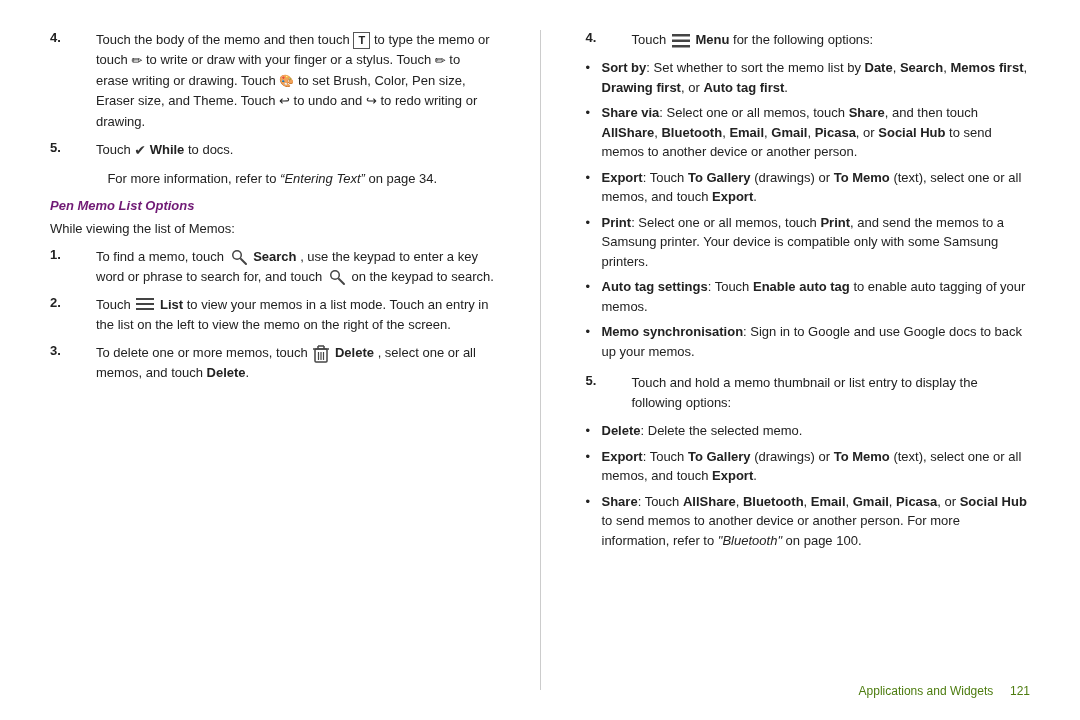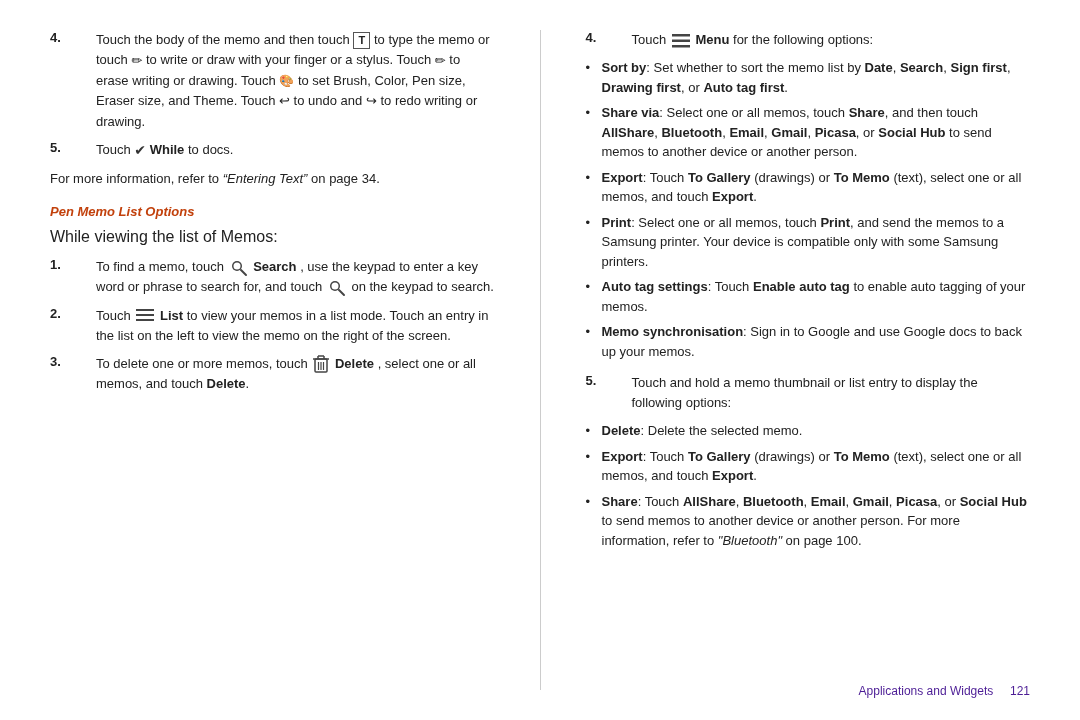--- a/index.html
+++ b/index.html
@@ -41,28 +41,28 @@
       font-size: 13px;
     }
     .item-content {
       flex: 1;
       line-height: 1.55;
       margin-left: 24px;
     }
     .section-heading {
       font-size: 13px;
       font-weight: bold;
-      color: #c2410c;
+      color: #701a75;
       font-style: italic;
       margin-bottom: 6px;
       margin-top: 4px;
     }
     .while-text {
       margin-bottom: 8px;
-      font-size: 16px;
+      font-size: 13px;
       line-height: 1.55;
     }
     b { font-weight: bold; }
     i { font-style: italic; }
     .bullet-list {
       list-style: none;
       padding: 0;
       margin: 0;
     }
     .bullet-list li {
@@ -107,21 +107,21 @@
       display: inline-block;
       vertical-align: middle;
       color: #333;
       font-size: 14px;
     }
     .footer {
       position: absolute;
       bottom: 22px;
       right: 50px;
       font-size: 12px;
-      color: #4c1d95;
+      color: #4d7c0f;
     }
     .divider-v {
       width: 1px;
       background: #ccc;
       margin: 0 5px;
     }
   </style>
 </head>
 <body>
 
@@ -150,21 +150,21 @@
 
     <div class="numbered-item">
       <span class="num">5.</span>
       <div class="item-content">
         <span>Touch </span>
         <span class="icon-check">✔</span>
         <span> </span><b>While</b><span> to docs.</span>
       </div>
     </div>
 
-    <div class="block" style="margin-bottom:10px; line-height:1.55;">
+    <div class="block" style="margin-bottom:4px; line-height:1.55;text-align:center;">
       <span>For more information, refer to </span><i>“Entering Text”</i><span> on page 34.</span>
     </div>
 
     <div class="section-heading">Pen Memo List Options</div>
 
     <div class="while-text">While viewing the list of Memos:</div>
 
     <div class="numbered-item">
       <span class="num">1.</span>
       <div class="item-content">
@@ -234,21 +234,21 @@
           <rect x="0" y="11" width="18" height="2.5" fill="#444"></rect>
         </svg>
         <b>Menu</b>
         <span> for the following options:</span>
       </div>
     </div>
 
     <ul class="bullet-list">
       <li>
         <span class="bullet-dot">•</span>
-        <span><b>Sort by</b>: Set whether to sort the memo list by <b>Date</b>, <b>Search</b>, <b>Sign first</b>, <b>Drawing first</b>, or <b>Auto tag first</b>.</span>
+        <span><b>Sort by</b>: Set whether to sort the memo list by <b>Date</b>, <b>Search</b>, <b>Memos first</b>, <b>Drawing first</b>, or <b>Auto tag first</b>.</span>
       </li>
       <li>
         <span class="bullet-dot">•</span>
         <span><b>Share via</b>: Select one or all memos, touch <b>Share</b>, and then touch <b>AllShare</b>, <b>Bluetooth</b>, <b>Email</b>, <b>Gmail</b>, <b>Picasa</b>, or <b>Social Hub</b> to send memos to another device or another person.</span>
       </li>
       <li>
         <span class="bullet-dot">•</span>
         <span><b>Export</b>: Touch <b>To Gallery</b> (drawings) or <b>To Memo</b> (text), select one or all memos, and touch <b>Export</b>.</span>
       </li>
       <li>

